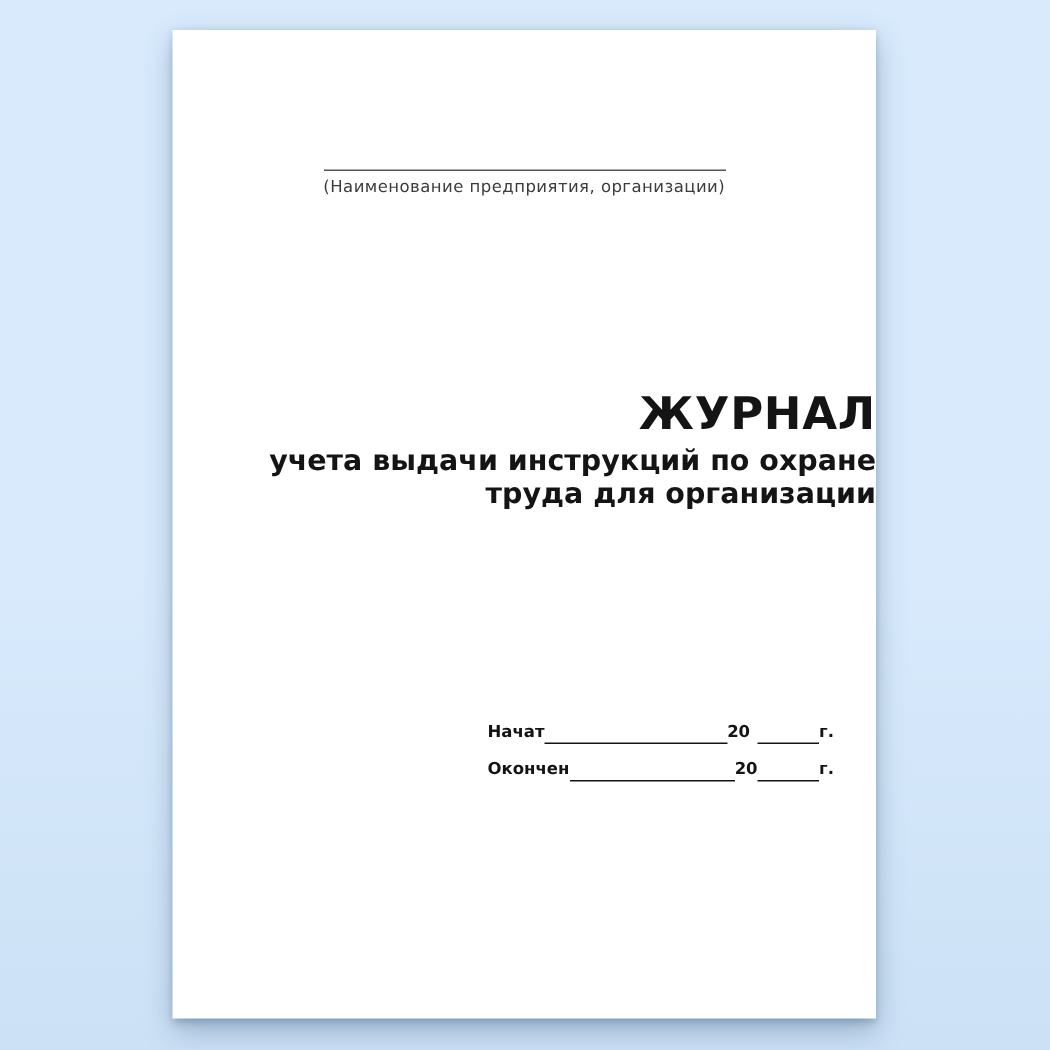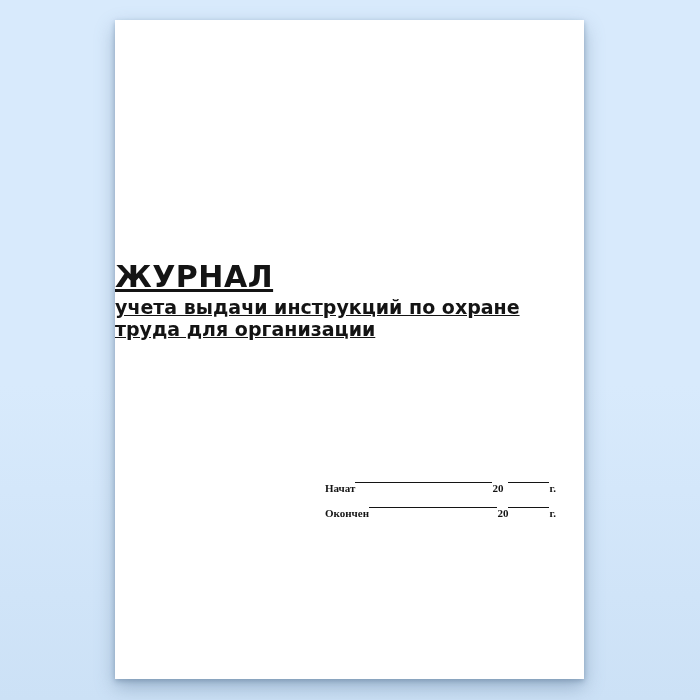--- a/index.html
+++ b/index.html
@@ -56,23 +56,22 @@
     letter-spacing: 0.3px;
     color: var(--caption-ink);
   }
 
   
   .title-block {
     position: absolute;
     top: 240px;
     left: 0;
     right: 0;
-    text-align: left;
+    text-align: right;
     color: var(--ink);
-    text-decoration: underline;
   }
   .title-main {
     font-size: 30px;
     line-height: 34px;
     font-weight: bold;
     letter-spacing: 0.5px;
   }
   .title-sub {
     margin-top: 2px;
     font-size: 19px;
@@ -83,44 +82,47 @@
   
   .fields {
     position: absolute;
     left: 210px;
     top: 461px;
     width: 231px;
     color: var(--ink);
   }
   .field-row {
     display: flex;
-    align-items: flex-start;
+    align-items: flex-end;
     font-size: 11px;
     line-height: 14px;
     font-weight: bold;
     margin-bottom: 11px;
     white-space: nowrap;
-    font-family: Liberation Serif, serif;
   }
   .blank {
     display: inline-block;
     border-bottom: 1.5px solid var(--ink);
     transform: translateY(1px);
   }
   .blank.long { flex: 1 1 auto; }
   .blank.short { width: 41px; }
   .year-prefix { margin-left: 0; }
   .field-row.first .blank.short { margin-left: 5px; }
 </style>
 </head>
 <body>
 
 <div class="scene">
   <div class="page">
 
+    <div class="org-block">
+      <div class="org-line"></div>
+      <div class="org-caption">(Наименование предприятия, организации)</div>
+    </div>
 
     <div class="title-block">
       <div class="title-main">ЖУРНАЛ</div>
       <div class="title-sub">
         <span>учета выдачи инструкций по охране</span><br>
         <span>труда для организации</span>
       </div>
     </div>
 
     <div class="fields">

